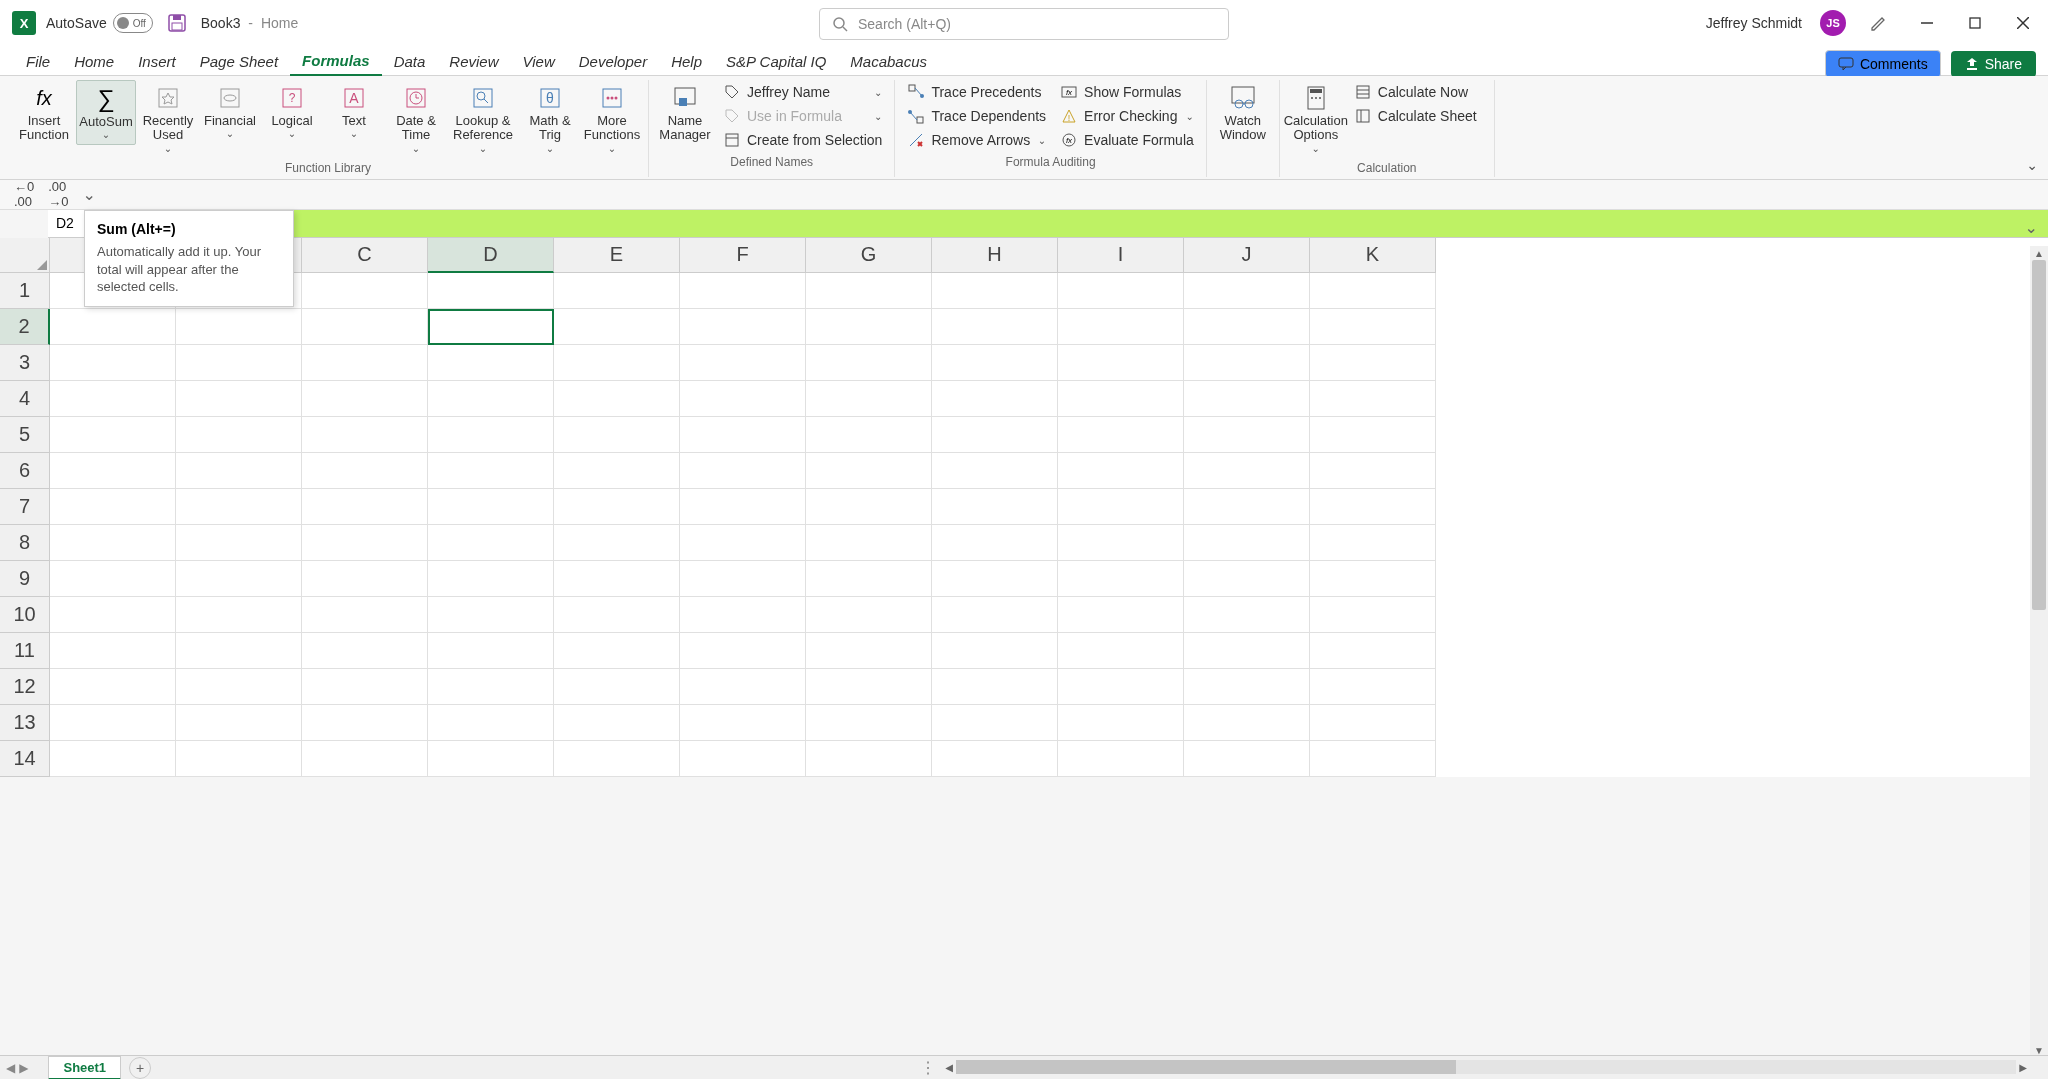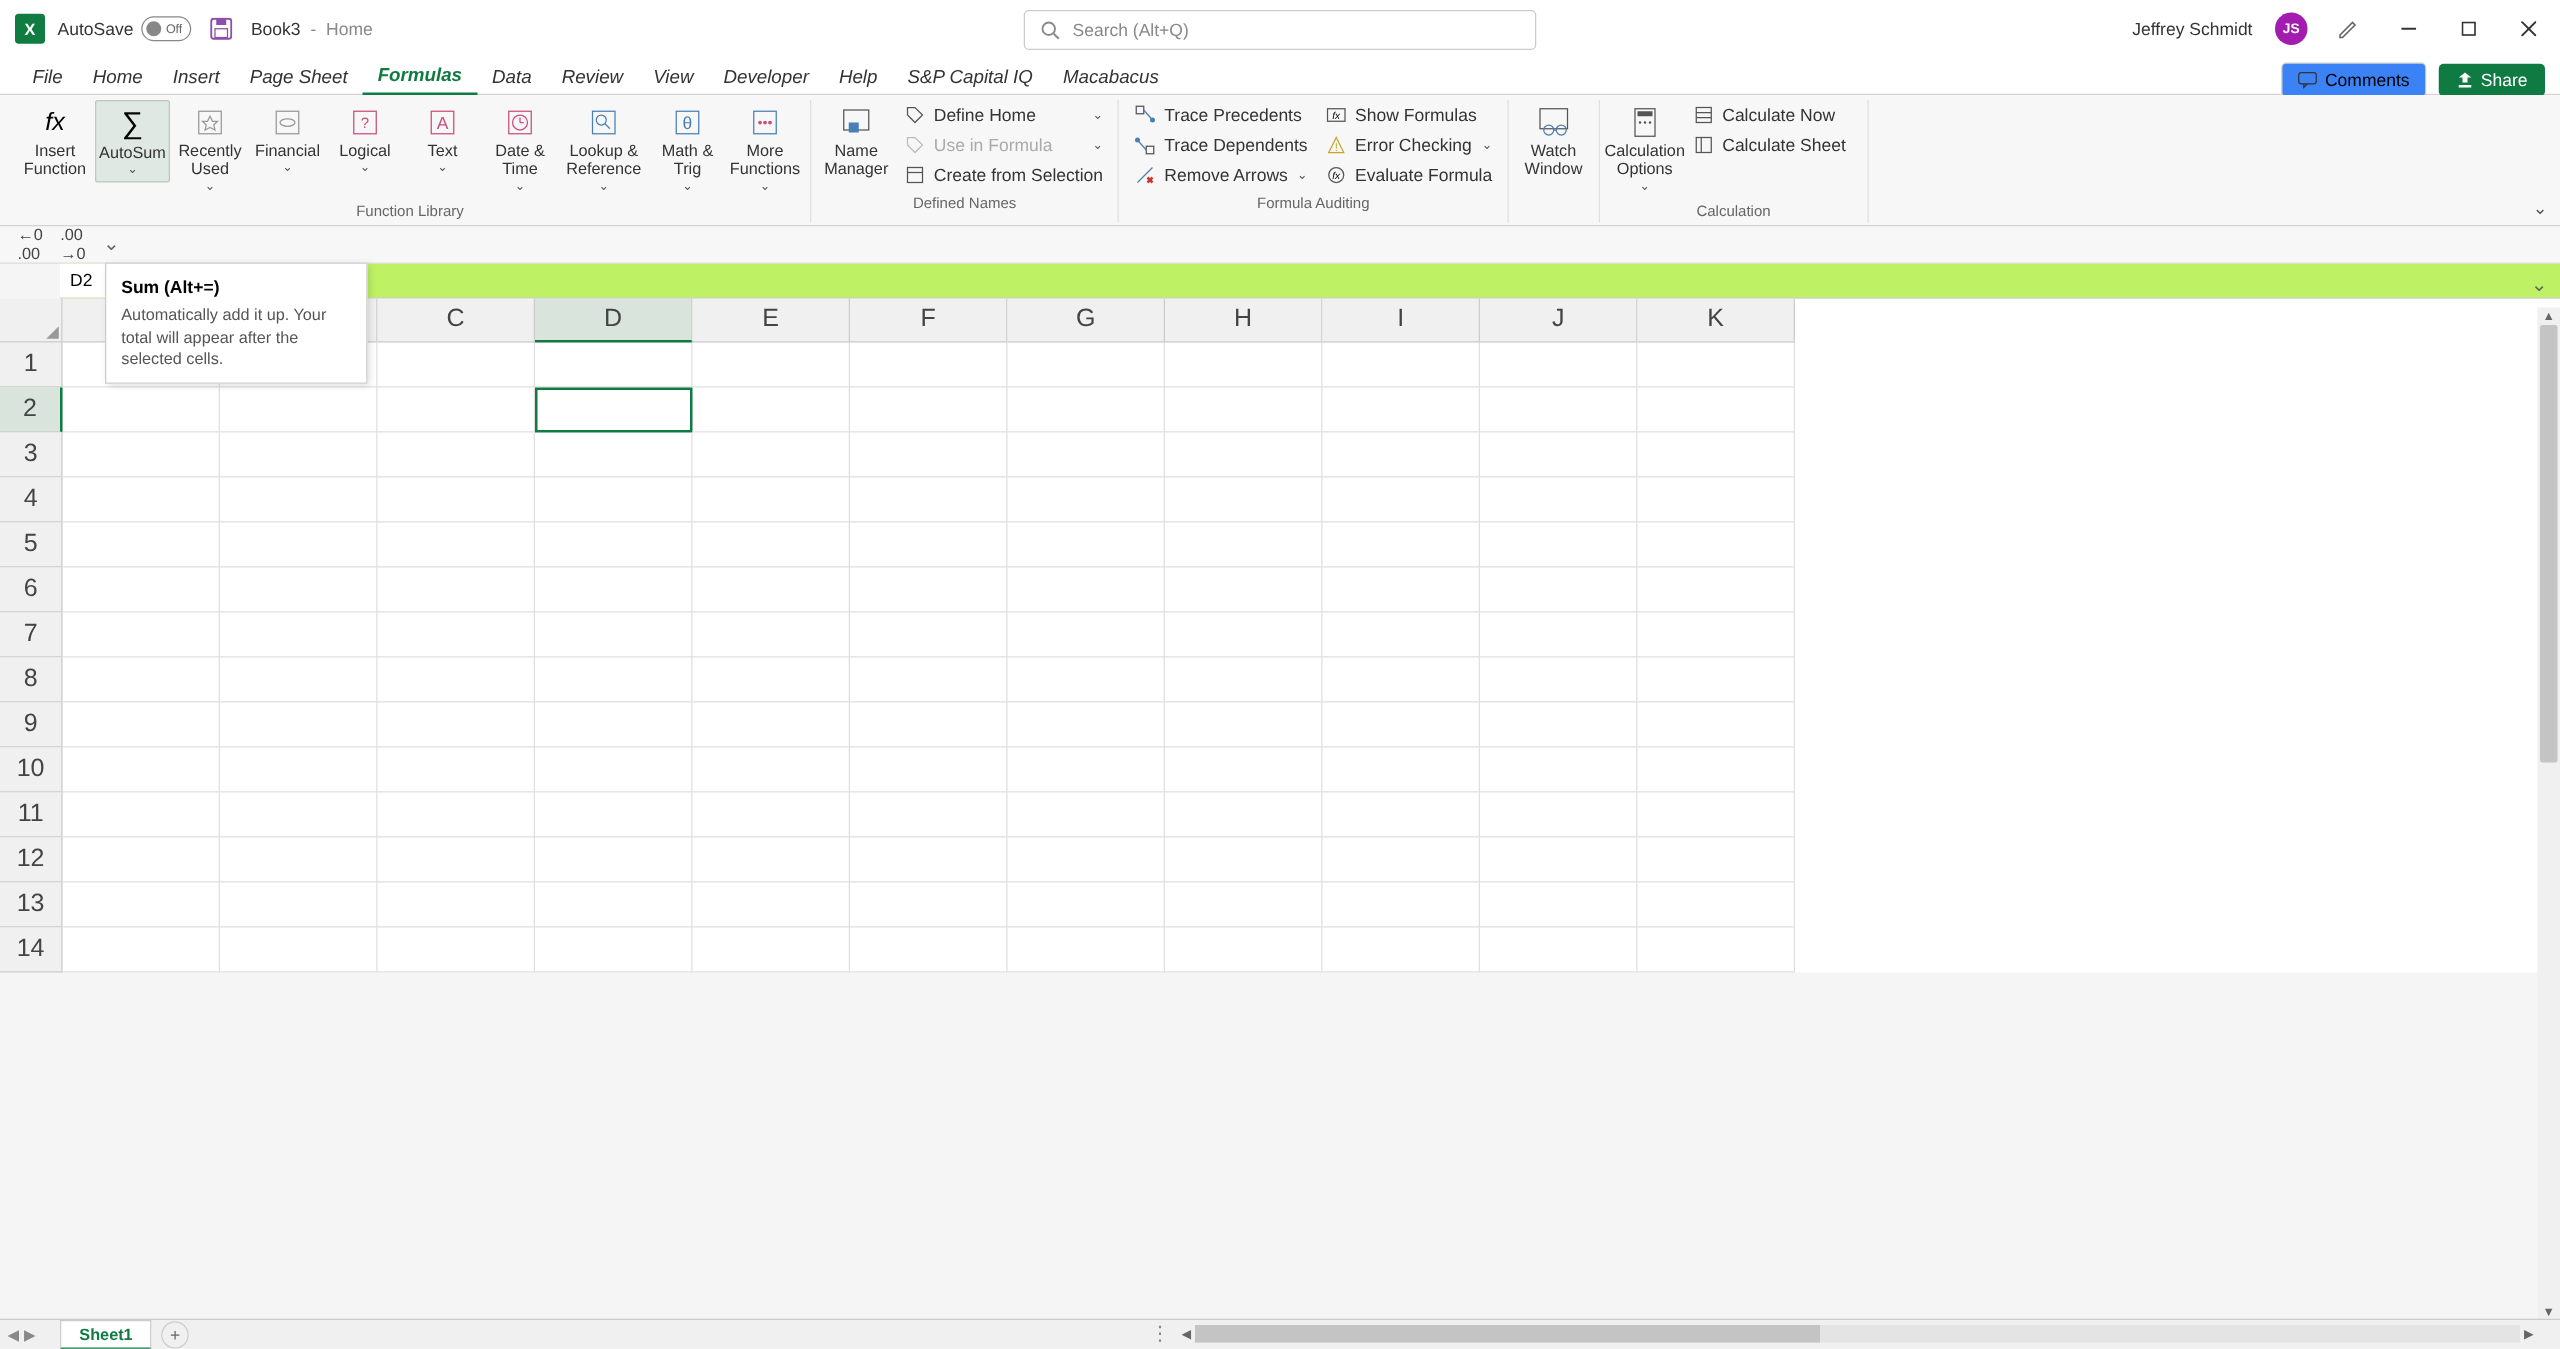--- a/index.html
+++ b/index.html
@@ -301,21 +301,21 @@
           </div>
         <span class="lbl">Name Manager</span>
       </div>
       <div class="stack">
         <div class="smallrow">
           <span class="ico-sm">
               <svg width="16" height="16">
                 <path d="M2 2 L8 2 L14 8 L8 14 L2 8 Z" fill="none" stroke="#555"></path>
               </svg>
             </span>
-          <span>Define Home</span>
+          <span>Jeffrey Name</span>
           <span class="drop" style="margin-left:auto">⌄</span>
         </div>
         <div class="smallrow disabled">
           <span class="ico-sm">
               <svg width="16" height="16">
                 <path d="M2 2 L8 2 L14 8 L8 14 L2 8 Z" fill="none" stroke="#bbb"></path>
               </svg>
             </span>
           <span>Use in Formula</span>
           <span class="drop" style="margin-left:auto">⌄</span>

